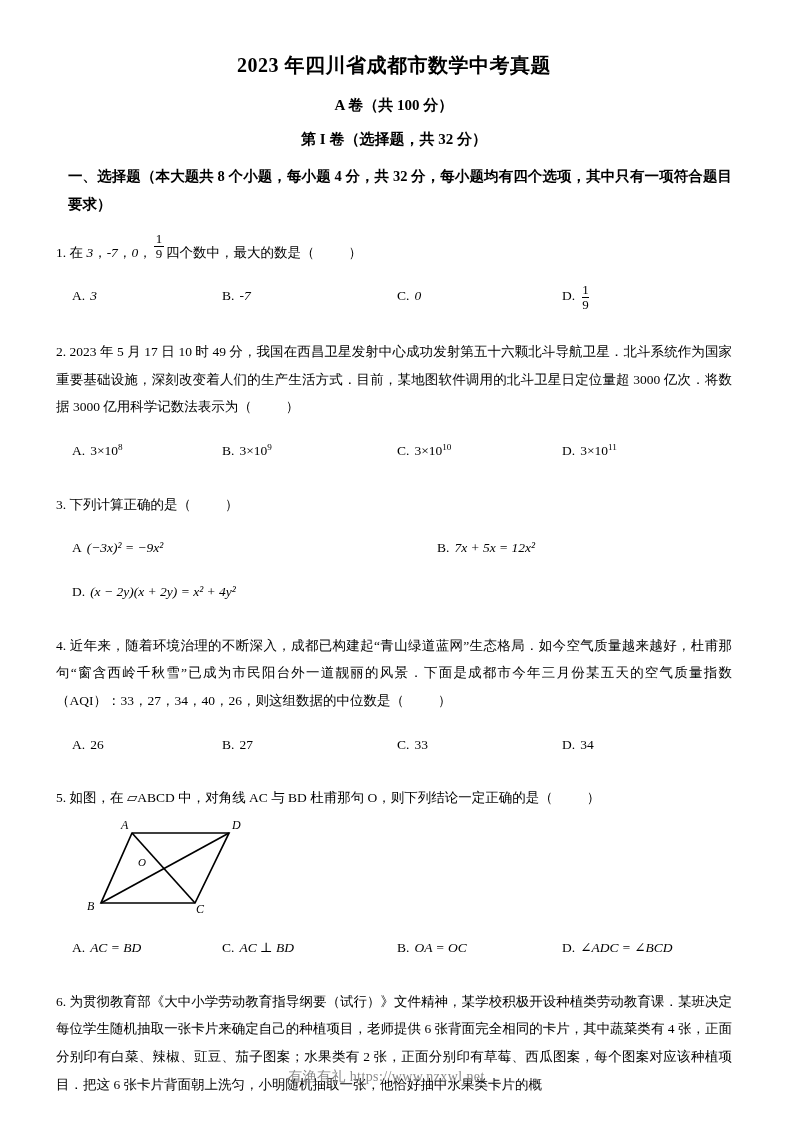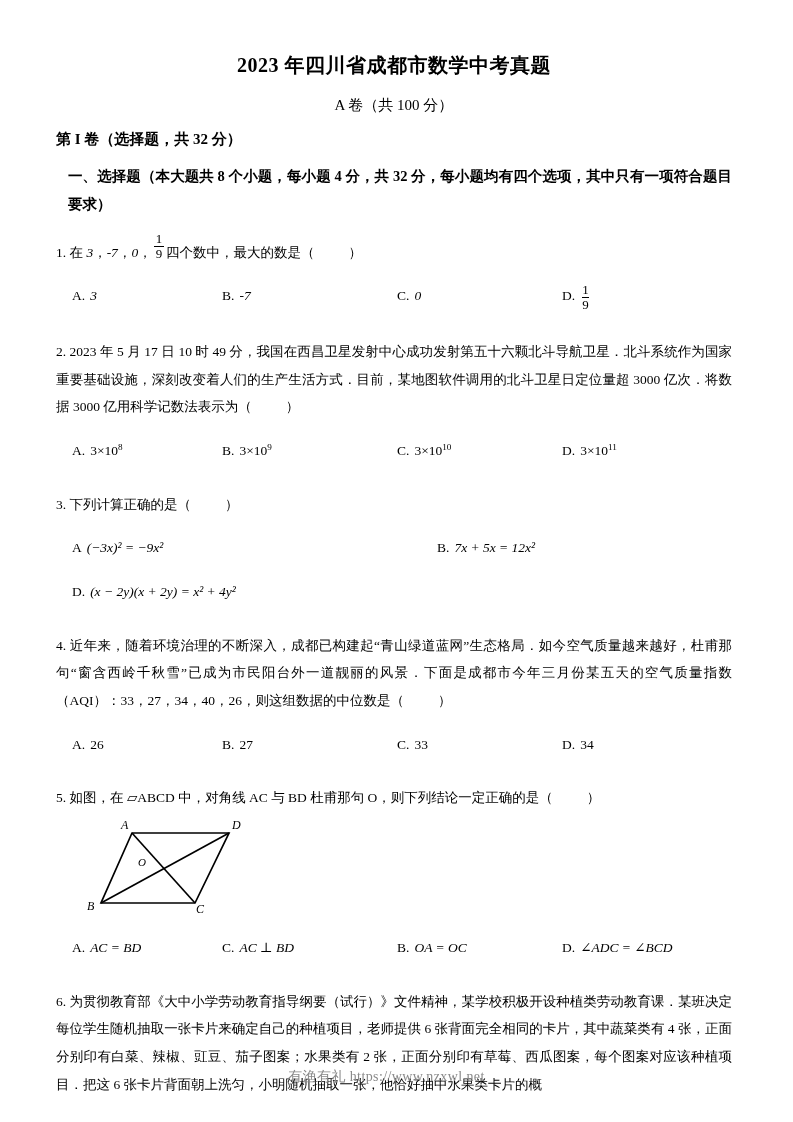--- a/index.html
+++ b/index.html
@@ -34,25 +34,26 @@
     text-align: center;
     font-size: 20px;
     font-weight: bold;
     letter-spacing: 0.5px;
     margin: 0 0 18px 0;
     line-height: 1.3;
   }
   .sub-title {
     text-align: center;
     font-size: 15px;
-    font-weight: normal;
+    font-weight: bold;
     margin: 0 0 14px 0;
     line-height: 1.3;
   }
   .sub-title2 {
+    text-align: center;
     font-size: 15px;
     font-weight: bold;
     margin: 0 0 13px 0;
     line-height: 1.3;
   }
   .section-head {
     font-size: 14.5px;
     font-weight: bold;
     line-height: 1.95;
     margin: 0 0 8px 12px;

